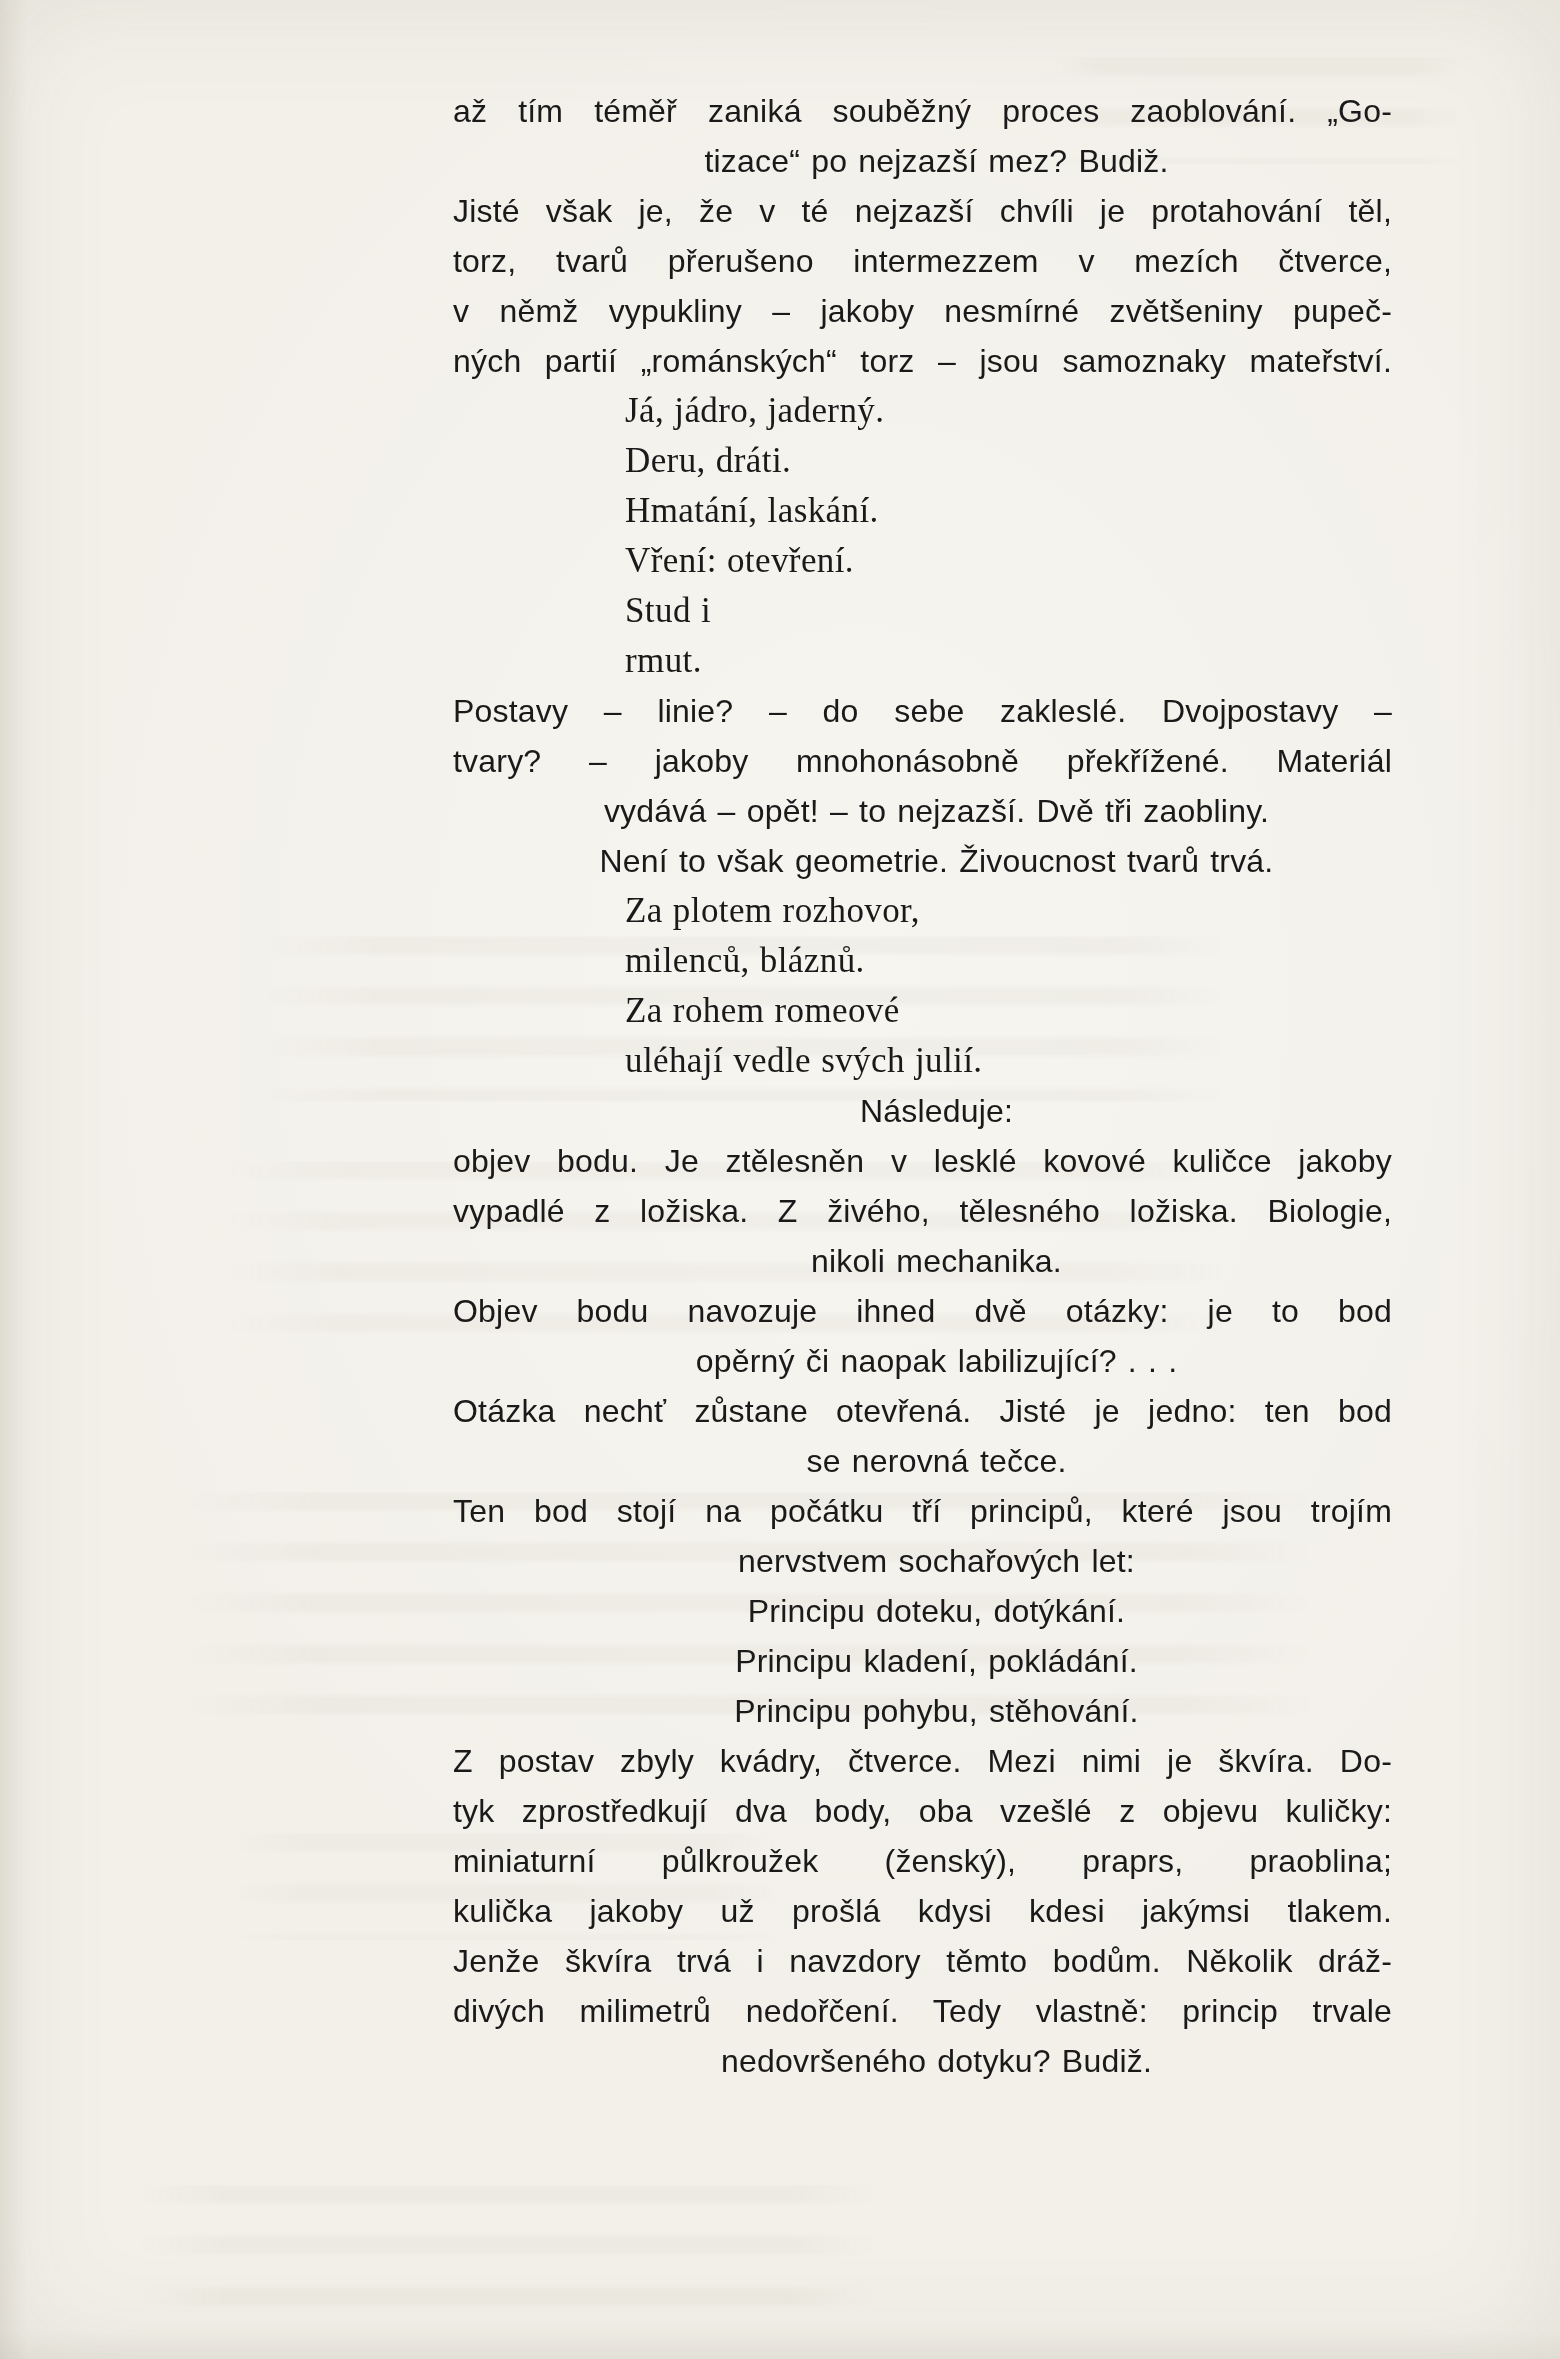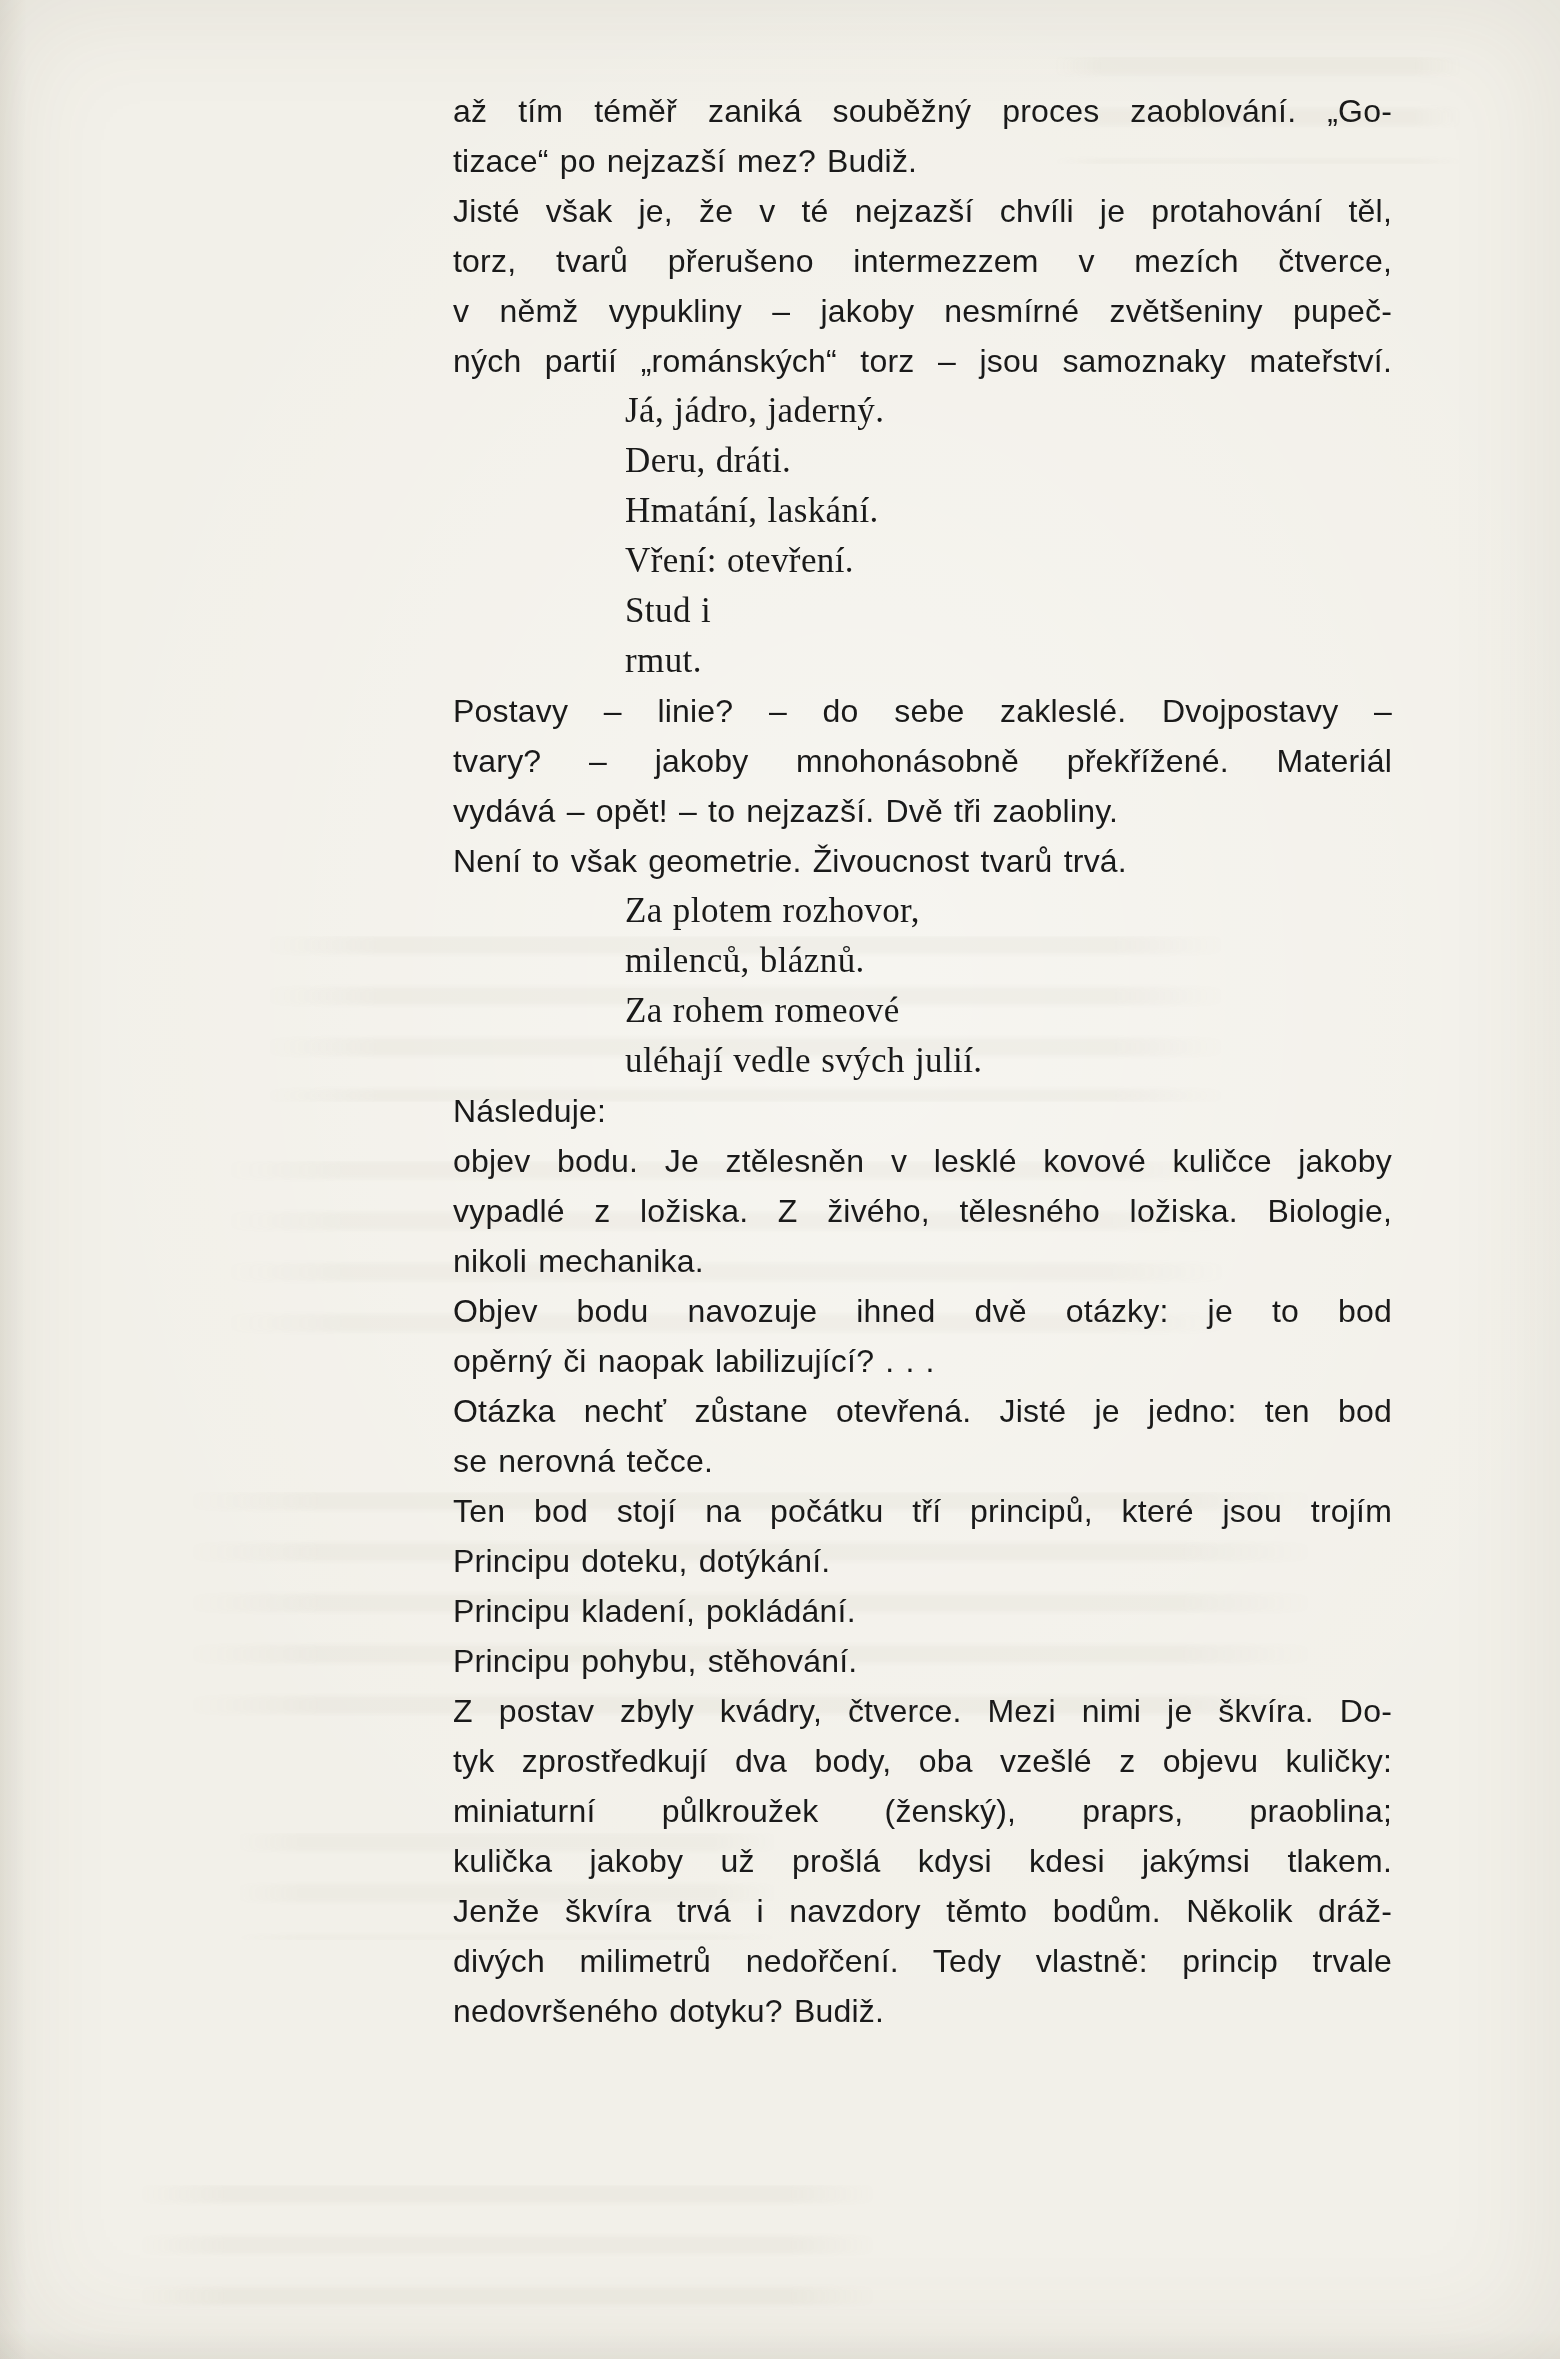--- a/index.html
+++ b/index.html
@@ -34,21 +34,22 @@
     word-spacing: 2px;
     color: #1a1a1a;
     white-space: normal;
     overflow: visible;
   }
   .line.j {
     text-align: justify;
     text-align-last: justify;
   }
   .line.l {
-    text-align: left;
+    text-align: center;
+    margin-left: 28px;
   }
   .line.v {
     padding-left: 172px;
     box-sizing: border-box;
     font-family: "Liberation Serif", "DejaVu Serif", serif;
     font-size: 35px;
     letter-spacing: 0.4px;
     word-spacing: 1px;
     text-align: left;
   }
@@ -108,20 +109,21 @@
       <div class="line v">uléhají vedle svých julií.</div>
       <div class="line l">Následuje:</div>
       <div class="line j">objev bodu. Je ztělesněn v lesklé kovové kuličce jakoby</div>
       <div class="line j">vypadlé z ložiska. Z živého, tělesného ložiska. Biologie,</div>
       <div class="line l">nikoli mechanika.</div>
       <div class="line j">Objev bodu navozuje ihned dvě otázky: je to bod</div>
       <div class="line l">opěrný či naopak labilizující? . . .</div>
       <div class="line j">Otázka nechť zůstane otevřená. Jisté je jedno: ten bod</div>
       <div class="line l">se nerovná tečce.</div>
       <div class="line j">Ten bod stojí na počátku tří principů, které jsou trojím</div>
+      <div class="line l">nervstvem sochařových let:</div>
       <div class="line l">Principu doteku, dotýkání.</div>
       <div class="line l">Principu kladení, pokládání.</div>
       <div class="line l">Principu pohybu, stěhování.</div>
       <div class="line j">Z postav zbyly kvádry, čtverce. Mezi nimi je škvíra. Do-</div>
       <div class="line j">tyk zprostředkují dva body, oba vzešlé z objevu kuličky:</div>
       <div class="line j">miniaturní půlkroužek (ženský), praprs, praoblina;</div>
       <div class="line j">kulička jakoby už prošlá kdysi kdesi jakýmsi tlakem.</div>
       <div class="line j">Jenže škvíra trvá i navzdory těmto bodům. Několik dráž-</div>
       <div class="line j">divých milimetrů nedořčení. Tedy vlastně: princip trvale</div>
       <div class="line l">nedovršeného dotyku? Budiž.</div>

